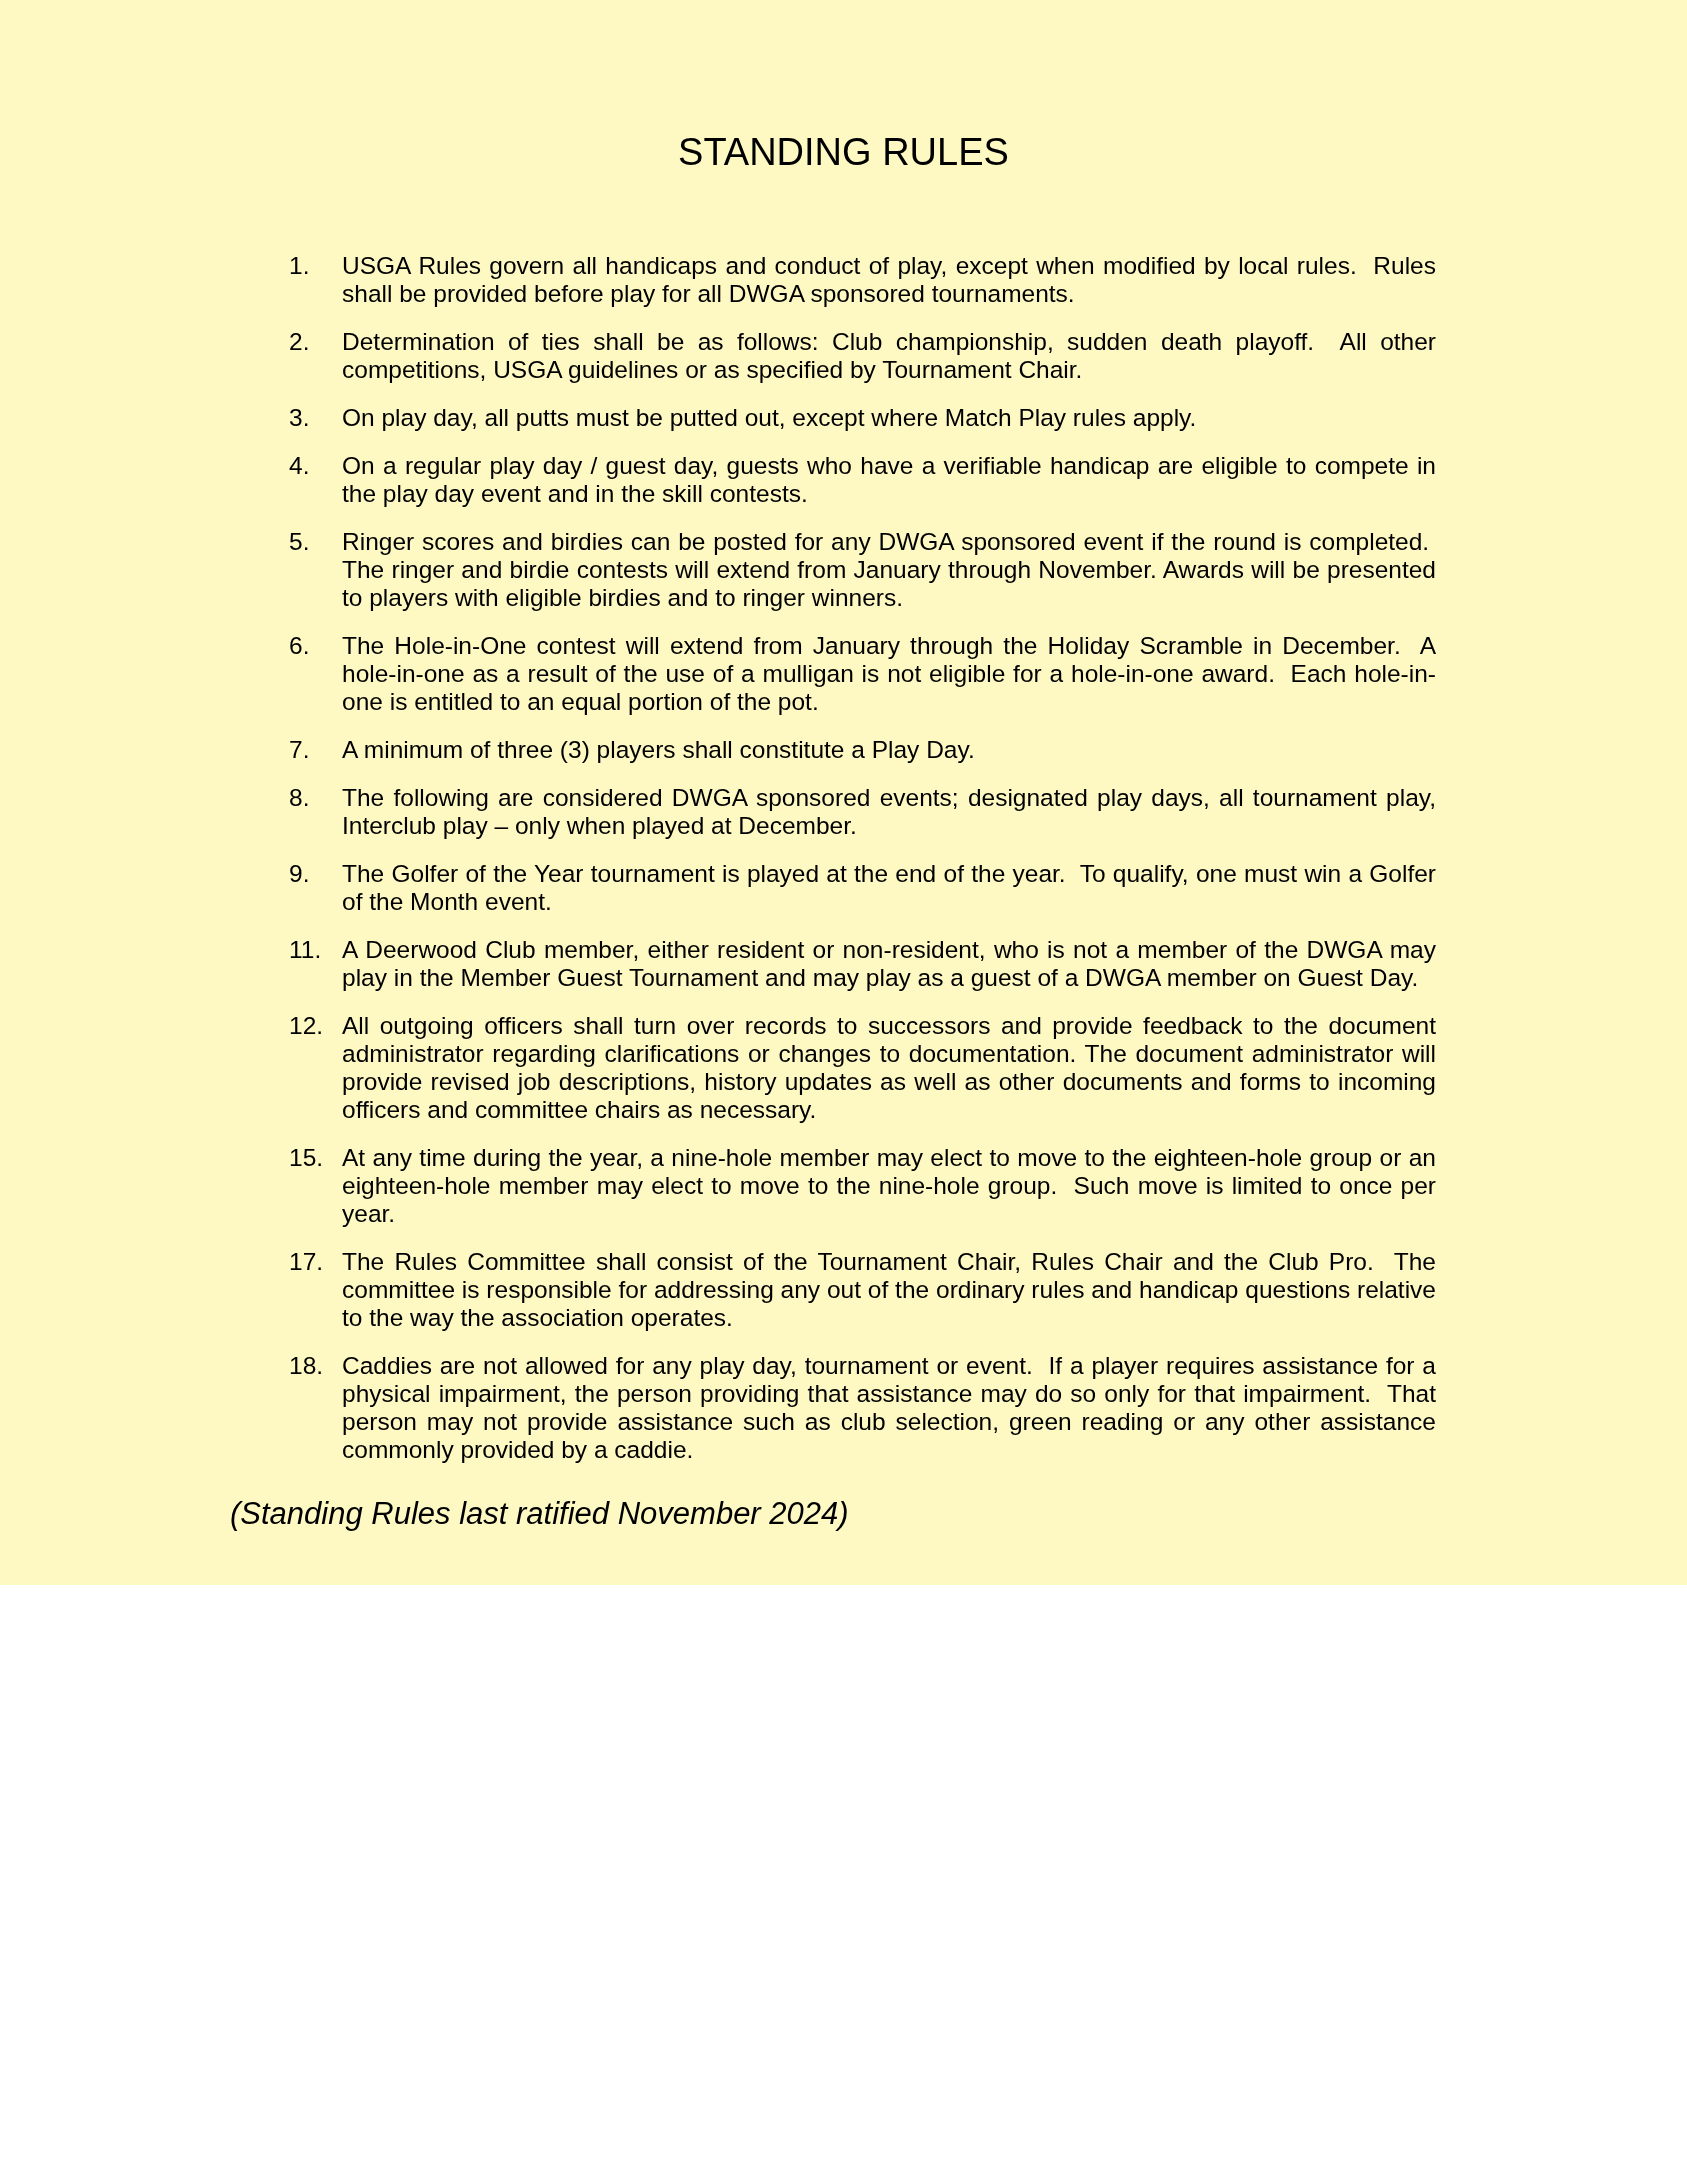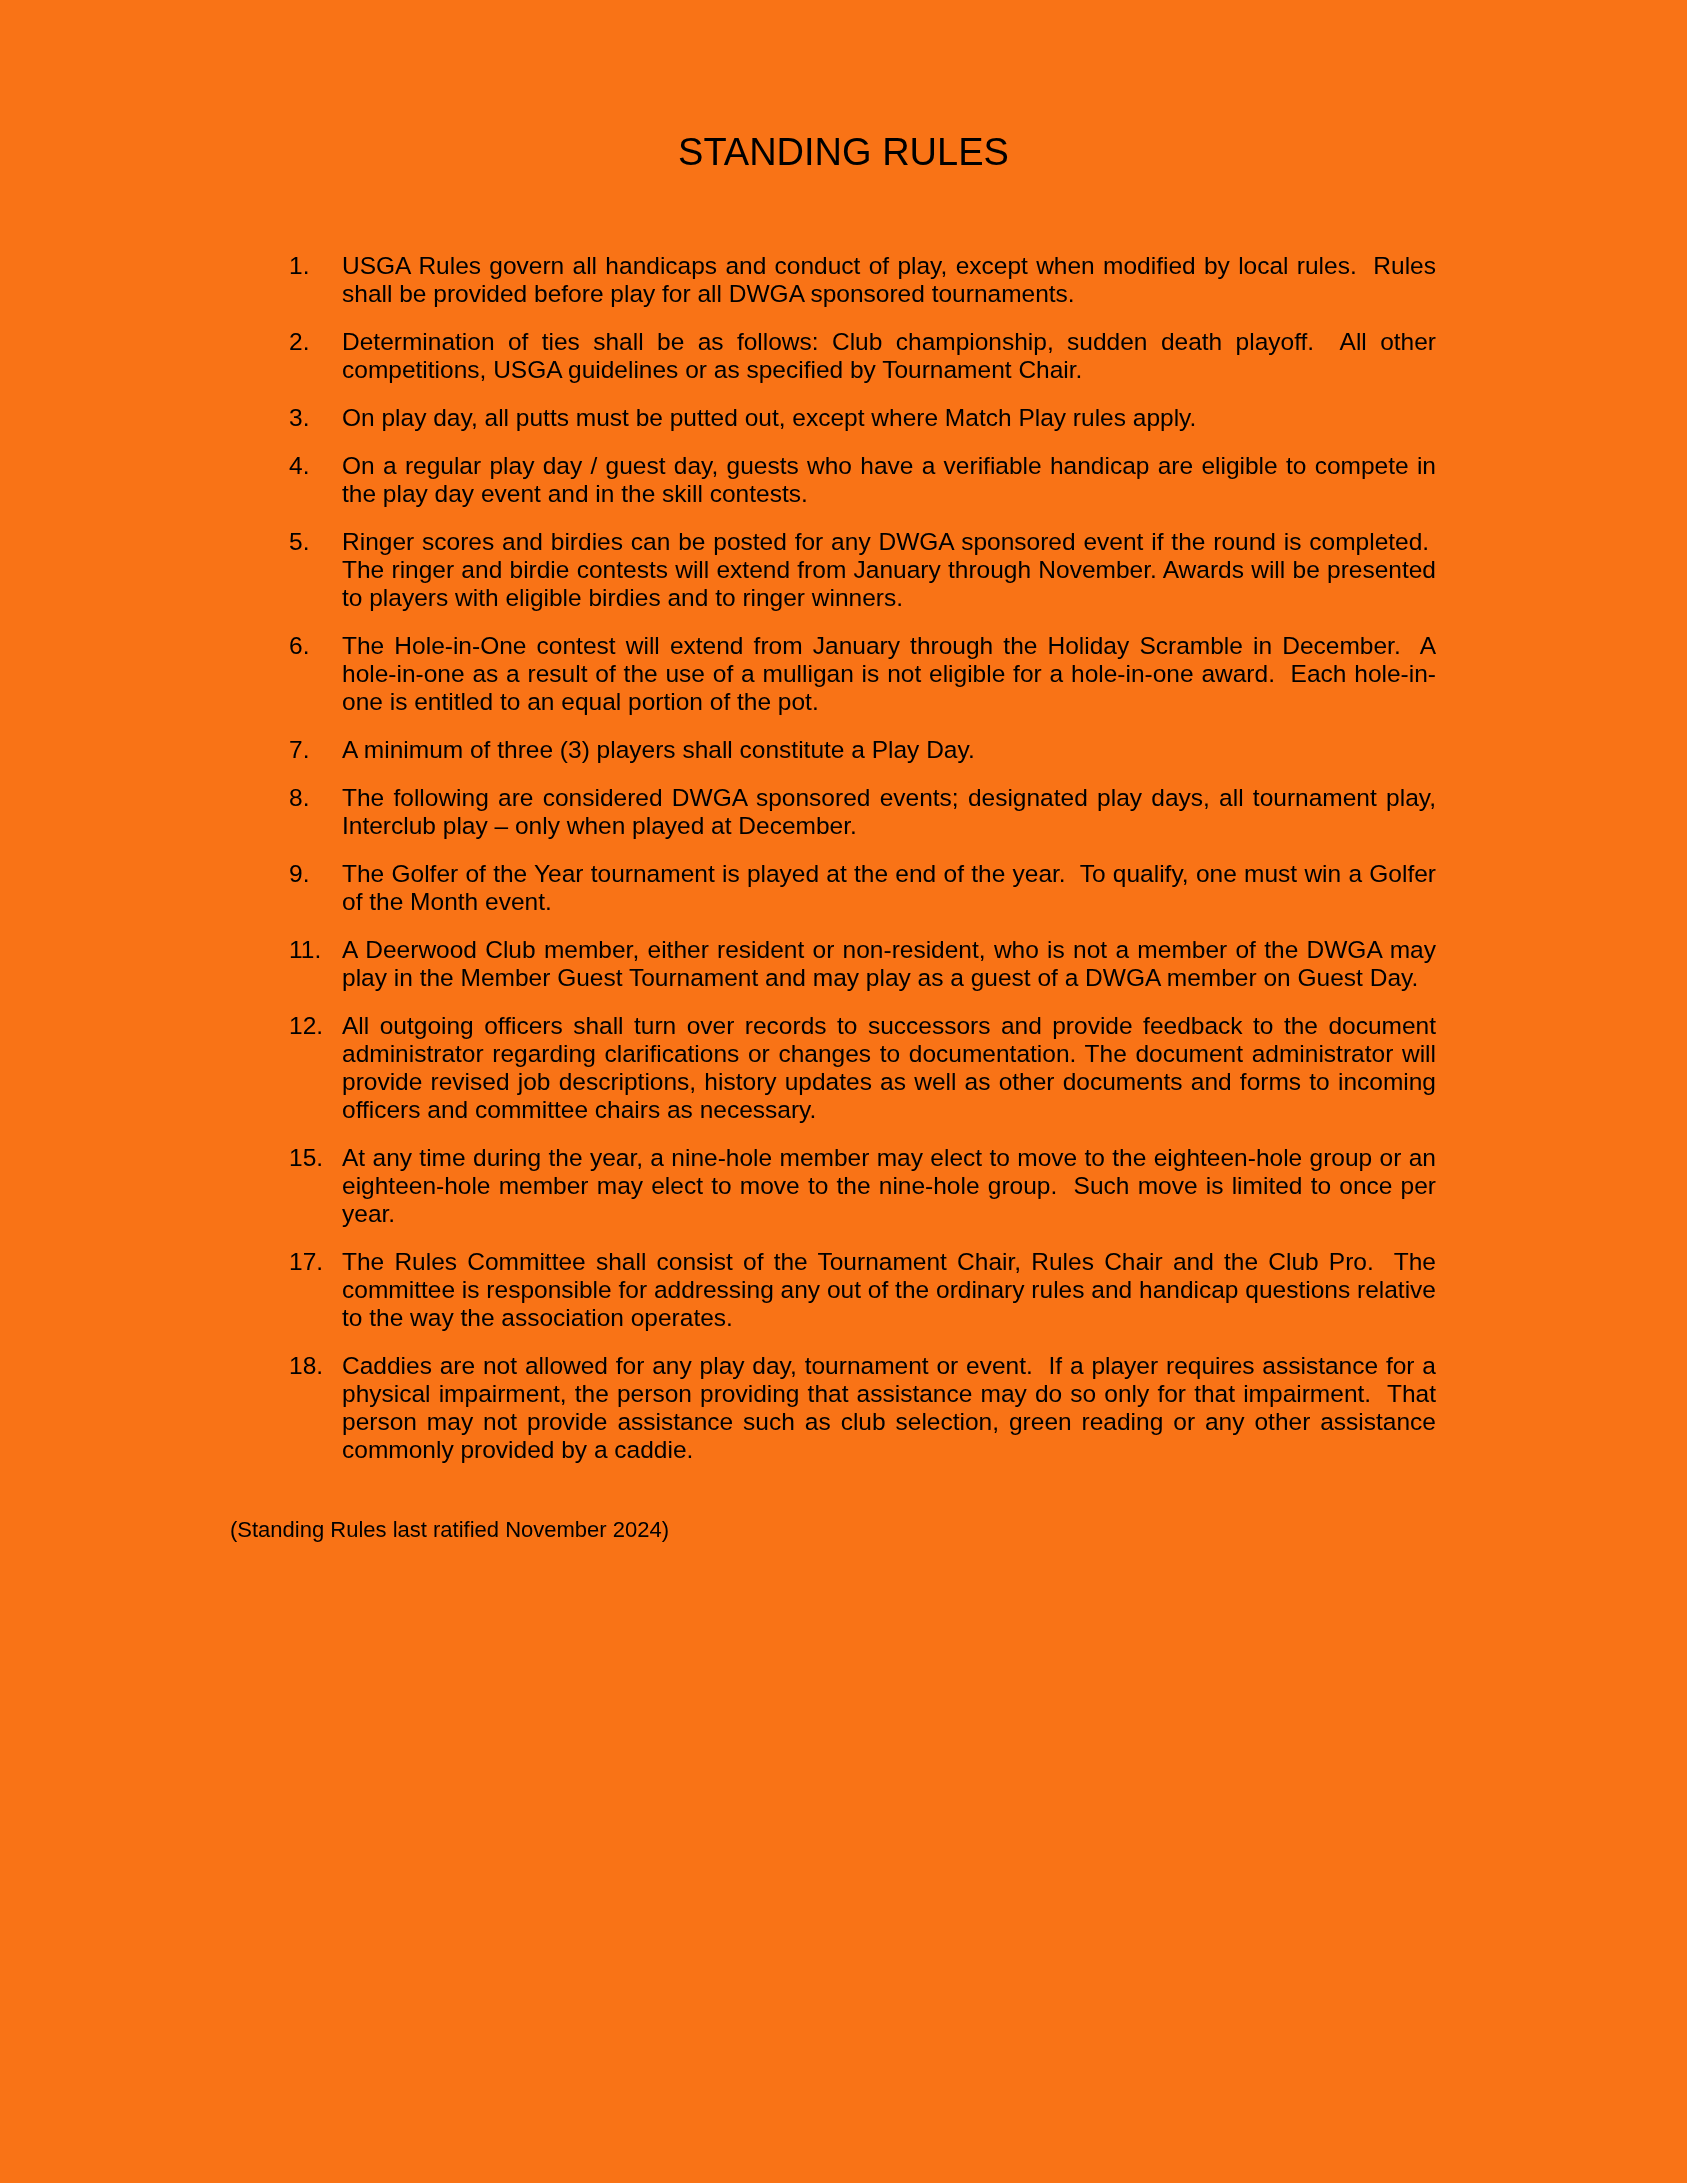--- a/index.html
+++ b/index.html
@@ -3,22 +3,22 @@
 <meta charset="utf-8">
 <style>
   html, body {
     margin: 0;
     padding: 0;
     background: #ffffff;
   }
   .page {
     position: relative;
     width: 1687px;
-    height: 2183px;
-    background: #f97316;
+    height: 1585px;
+    background: #fef9c3;
     color: #000000;
     font-family: "Liberation Sans", "DejaVu Sans", sans-serif;
     box-sizing: border-box;
     padding-top: 130px;
     overflow: hidden;
   }
   .title {
     margin: 0;
     font-size: 38px;
     line-height: 44px;
@@ -45,23 +45,24 @@
     text-align: left;
     white-space: nowrap;
   }
   .rule-text {
     width: 1094px;
     flex: 0 0 1094px;
     text-align: justify;
     text-justify: inter-word;
   }
   .ratification-note {
-    margin: 52px 0 0 230px;
-    font-size: 22px;
+    margin: 36px 0 0 230px;
+    font-size: 31px;
     line-height: 28px;
+    font-style: italic;
   }
 </style>
 </head>
 <body>
 
 <div class="page">
 
   <h1 class="title">STANDING RULES</h1>
 
   <ol class="rules">

